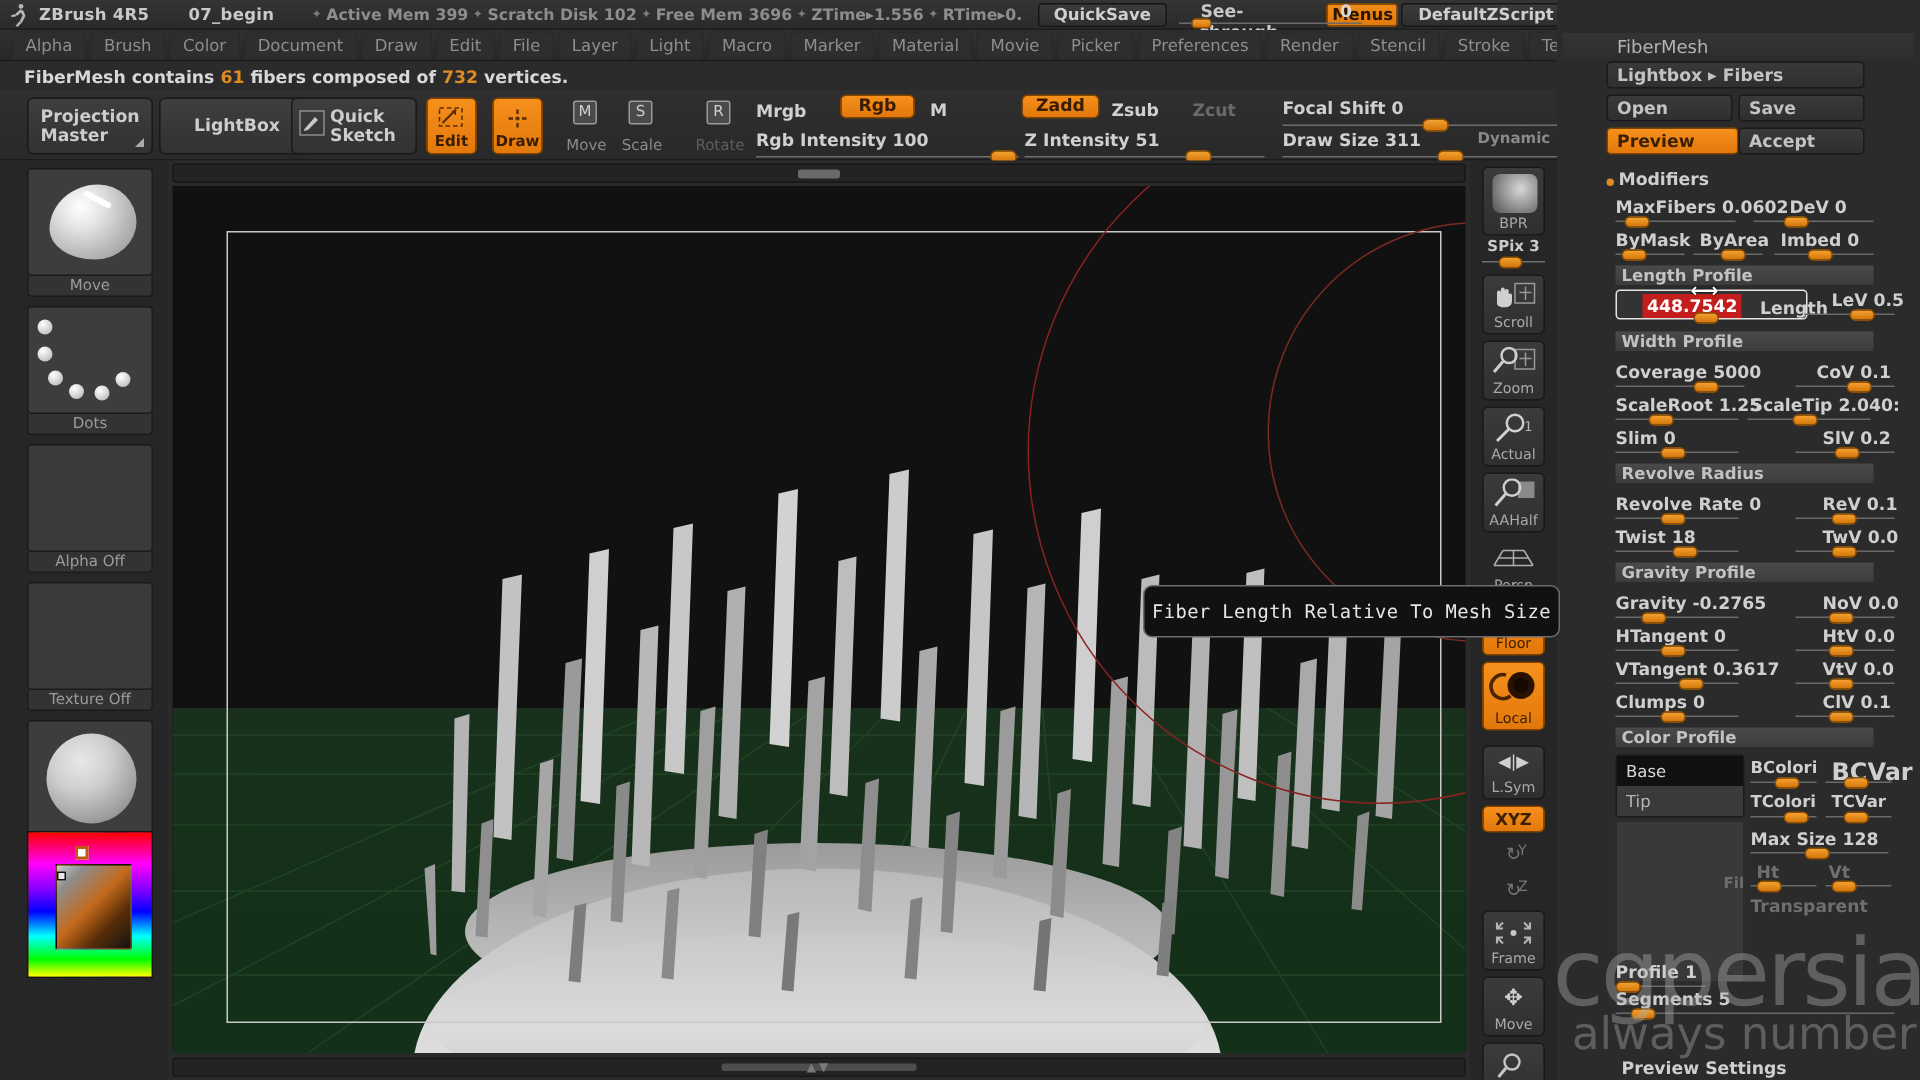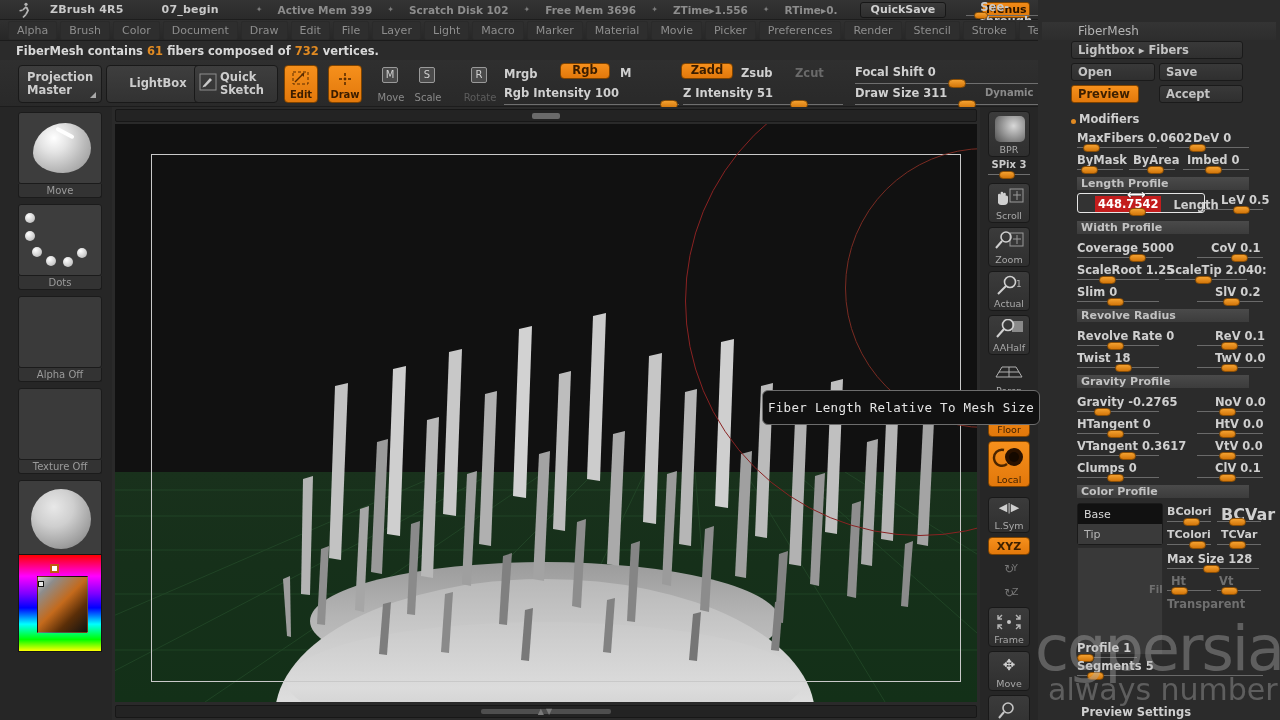--- a/index.html
+++ b/index.html
@@ -8,21 +8,21 @@
     width:1280px; height:720px; position:relative; overflow:hidden;
     font-family:"DejaVu Sans", sans-serif;
     font-size:11px; color:#b9b9b9; -webkit-font-smoothing:none;
   }
   .app{ position:absolute; inset:0; background:#272727; }
 
   
   .titlebar{
     position:absolute; left:0; top:0; width:1280px; height:20px;
     background:linear-gradient(#343434,#2a2a2a);
-    display:flex; align-items:center; gap:12px; padding-left:16px;
+    display:flex; align-items:center; gap:0; padding-left:4px;
     border-bottom:1px solid #1d1d1d;
   }
   .tb-logo{ width:18px; height:18px; position:relative; flex:0 0 auto; }
   .tb-logo svg{ display:block; }
   .tb-txt{ color:#c9c9c9; font-weight:bold; font-size:11px; white-space:nowrap; letter-spacing:.2px;}
   .tb-dim{ color:#8d8d8d; font-weight:bold; font-size:10.5px; white-space:nowrap;}
   .tb-dot{ color:#7d7d7d; font-size:8px; padding:0 3px; }
   .tb-btn{
     height:16px; background:linear-gradient(#3b3b3b,#2e2e2e);
     border:1px solid #171717; border-radius:3px;
@@ -711,21 +711,21 @@
 
   <div class="palette">
     <div class="pal-title">FiberMesh</div>
   </div>
 
   <div class="pal-body">
 
     <div class="pbtn" style="left:0;top:0;width:172px">Lightbox ▸ Fibers</div>
     <div class="pbtn" style="left:0;top:22px;width:84px;justify-content:flex-start">Open</div>
     <div class="pbtn" style="left:88px;top:22px;width:84px">Save</div>
-    <div class="pbtn orange" style="left:0;top:44px;width:68px">Preview</div>
+    <div class="pbtn orange" style="left:0;top:44px;width:88px">Preview</div>
     <div class="pbtn" style="left:88px;top:44px;width:84px">Accept</div>
 
     <span class="sectdot" style="left:0;top:78px"></span>
     <span class="slab" style="left:8px;top:71px">Modifiers</span>
 
     <span class="slab" style="left:6px;top:90px">MaxFibers 0.0602</span>
     <span class="psl" style="left:6px;top:103px;width:80px">
         <span class="track"></span>
         <span class="knob" style="left:6px"></span>
       </span>

